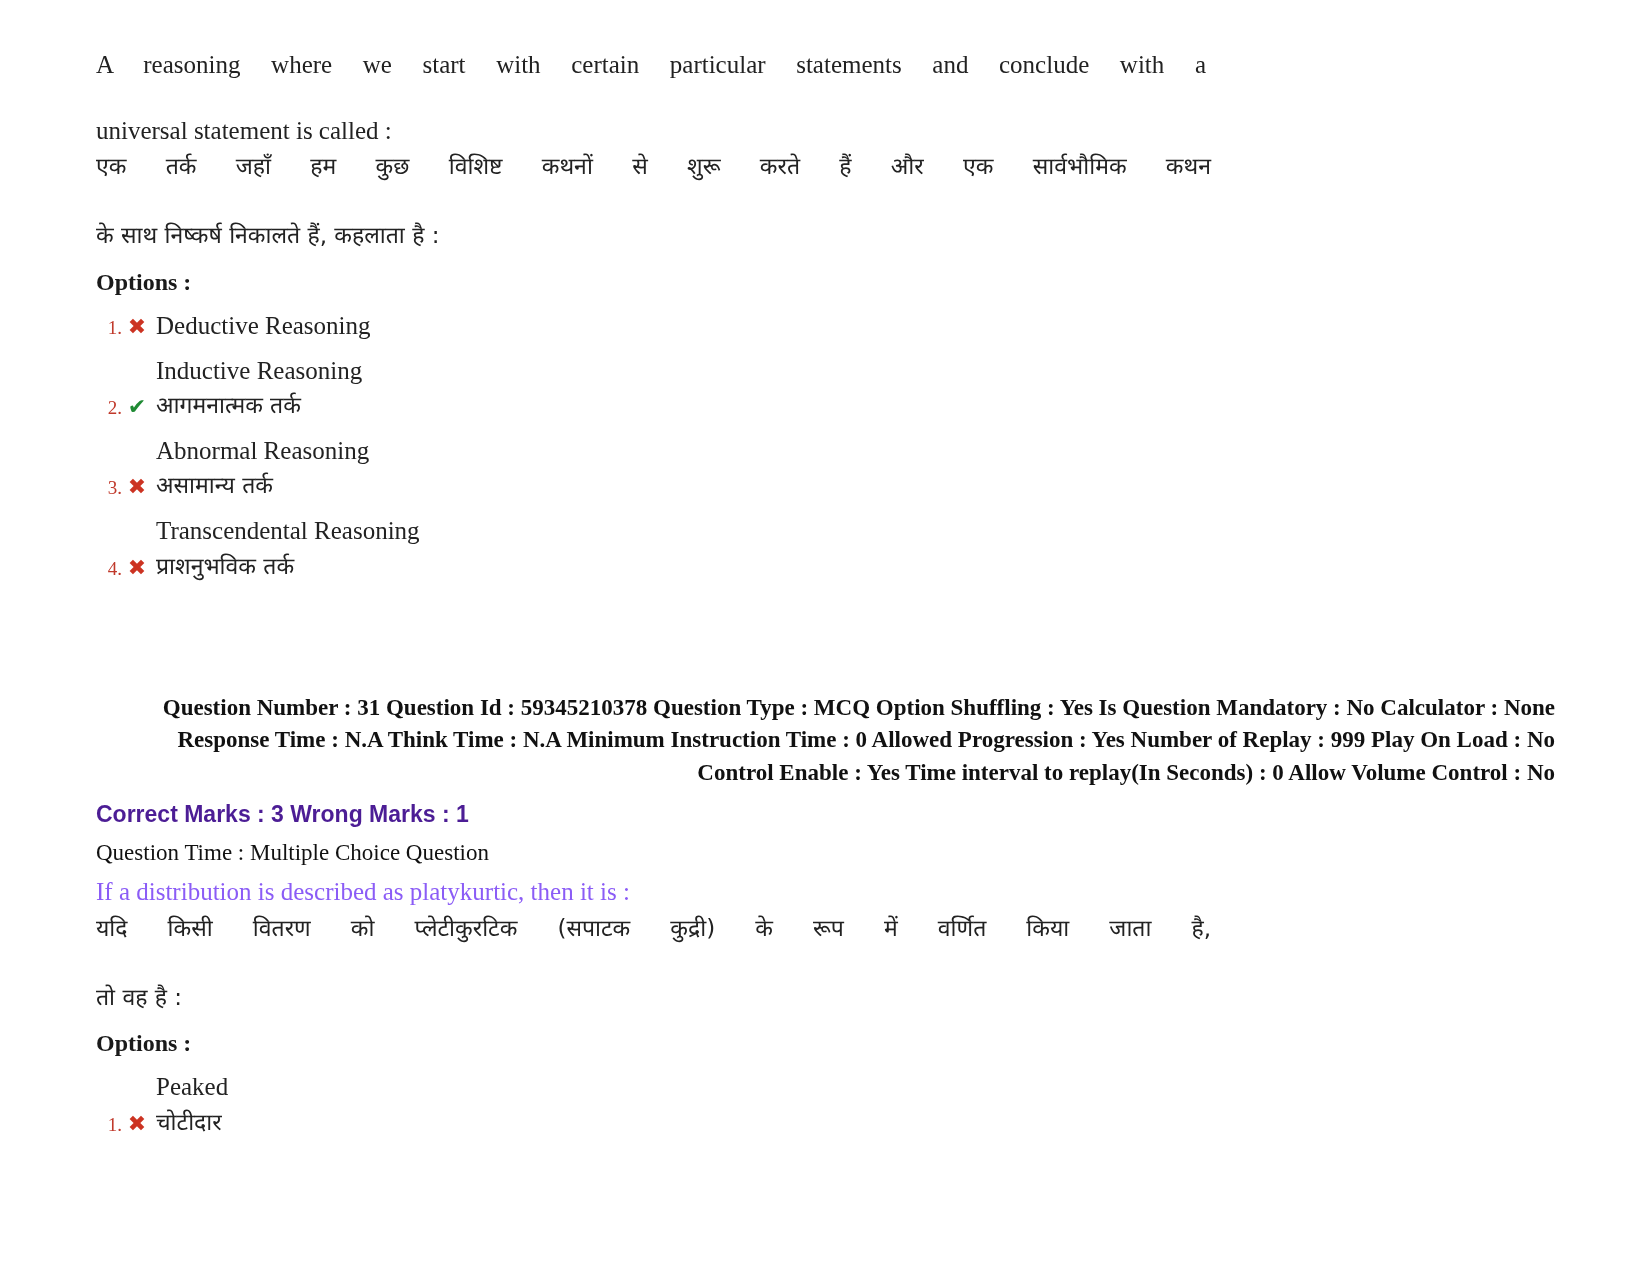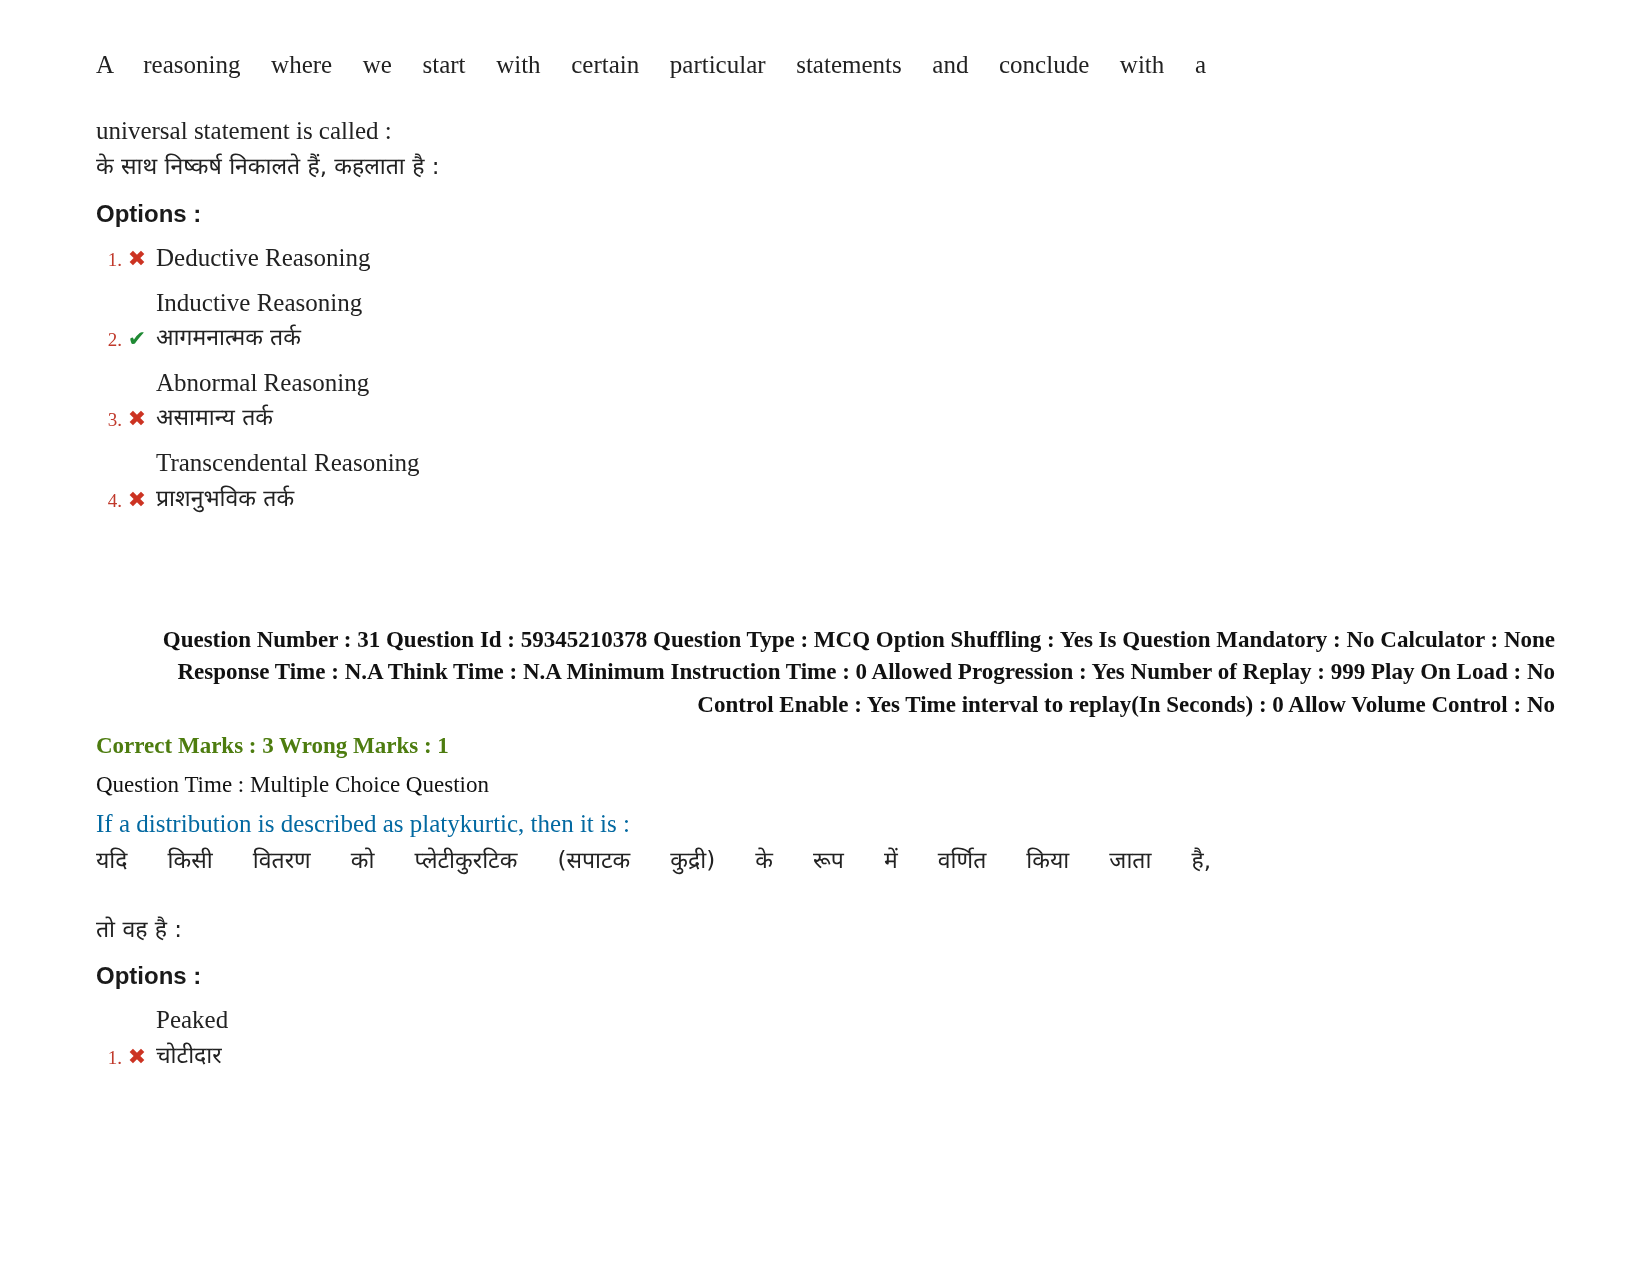--- a/index.html
+++ b/index.html
@@ -47,21 +47,21 @@
   .justify-line::after {
     content: "";
     display: inline-block;
     width: 100%;
   }
   .options-label {
     font-weight: bold;
     font-size: 24px;
     margin-top: 16px;
     margin-bottom: 4px;
-    font-family: Liberation Sans, sans-serif;
+    font-family: Liberation Serif, serif;
   }
   .option-block {
     display: flex;
     align-items: flex-end;
     margin-top: 14px;
     margin-bottom: 14px;
   }
   .option-index {
     width: 26px;
     text-align: right;
@@ -106,38 +106,38 @@
   .meta-block {
     font-family: "Liberation Serif", serif;
     font-weight: bold;
     font-size: 23px;
     line-height: 1.42;
     color: #111;
     max-width: 1470px;
     text-align: right;
   }
   .meta-marks {
-    font-family: Liberation Serif, serif;
+    font-family: Liberation Sans, sans-serif;
     font-weight: bold;
     font-size: 23px;
     line-height: 1.42;
-    color: #4d7c0f;
+    color: #4c1d95;
     margin-top: 8px;
   }
   .q-label {
     font-family: "Liberation Serif", serif;
     font-size: 23px;
     color: #111;
     margin-top: 10px;
   }
   .q2-stem {
     font-family: "Liberation Serif", serif;
     font-size: 25px;
     line-height: 1.3;
-    color: #0369a1;
+    color: #8b5cf6;
     margin-top: 10px;
   }
   .q2-hindi {
     font-family: "DejaVu Sans", sans-serif;
     font-size: 23px;
     line-height: 1.5;
     color: #222;
     max-width: 1115px;
     margin-top: 2px;
   }
@@ -146,20 +146,21 @@
 <body>
 
 <div class="page">
 
   <div>
     <div class="q-stem">
       <span class="eng-line justify-line">A reasoning where we start with certain particular statements and conclude with a</span>
       <span class="eng-line">universal statement is called :</span>
     </div>
     <div class="q-stem-hindi">
+      <span class="justify-line">एक तर्क जहाँ हम कुछ विशिष्ट कथनों से शुरू करते हैं और एक सार्वभौमिक कथन</span>
       <span class="eng-line">के साथ निष्कर्ष निकालते हैं, कहलाता है :</span>
     </div>
 
     <div class="options-label">Options :</div>
 
     <div class="option-block">
       <span class="option-index">1.</span>
       <span class="option-mark mark-wrong">✖</span>
       <span class="option-texts">
         <span class="opt-eng">Deductive Reasoning</span>

